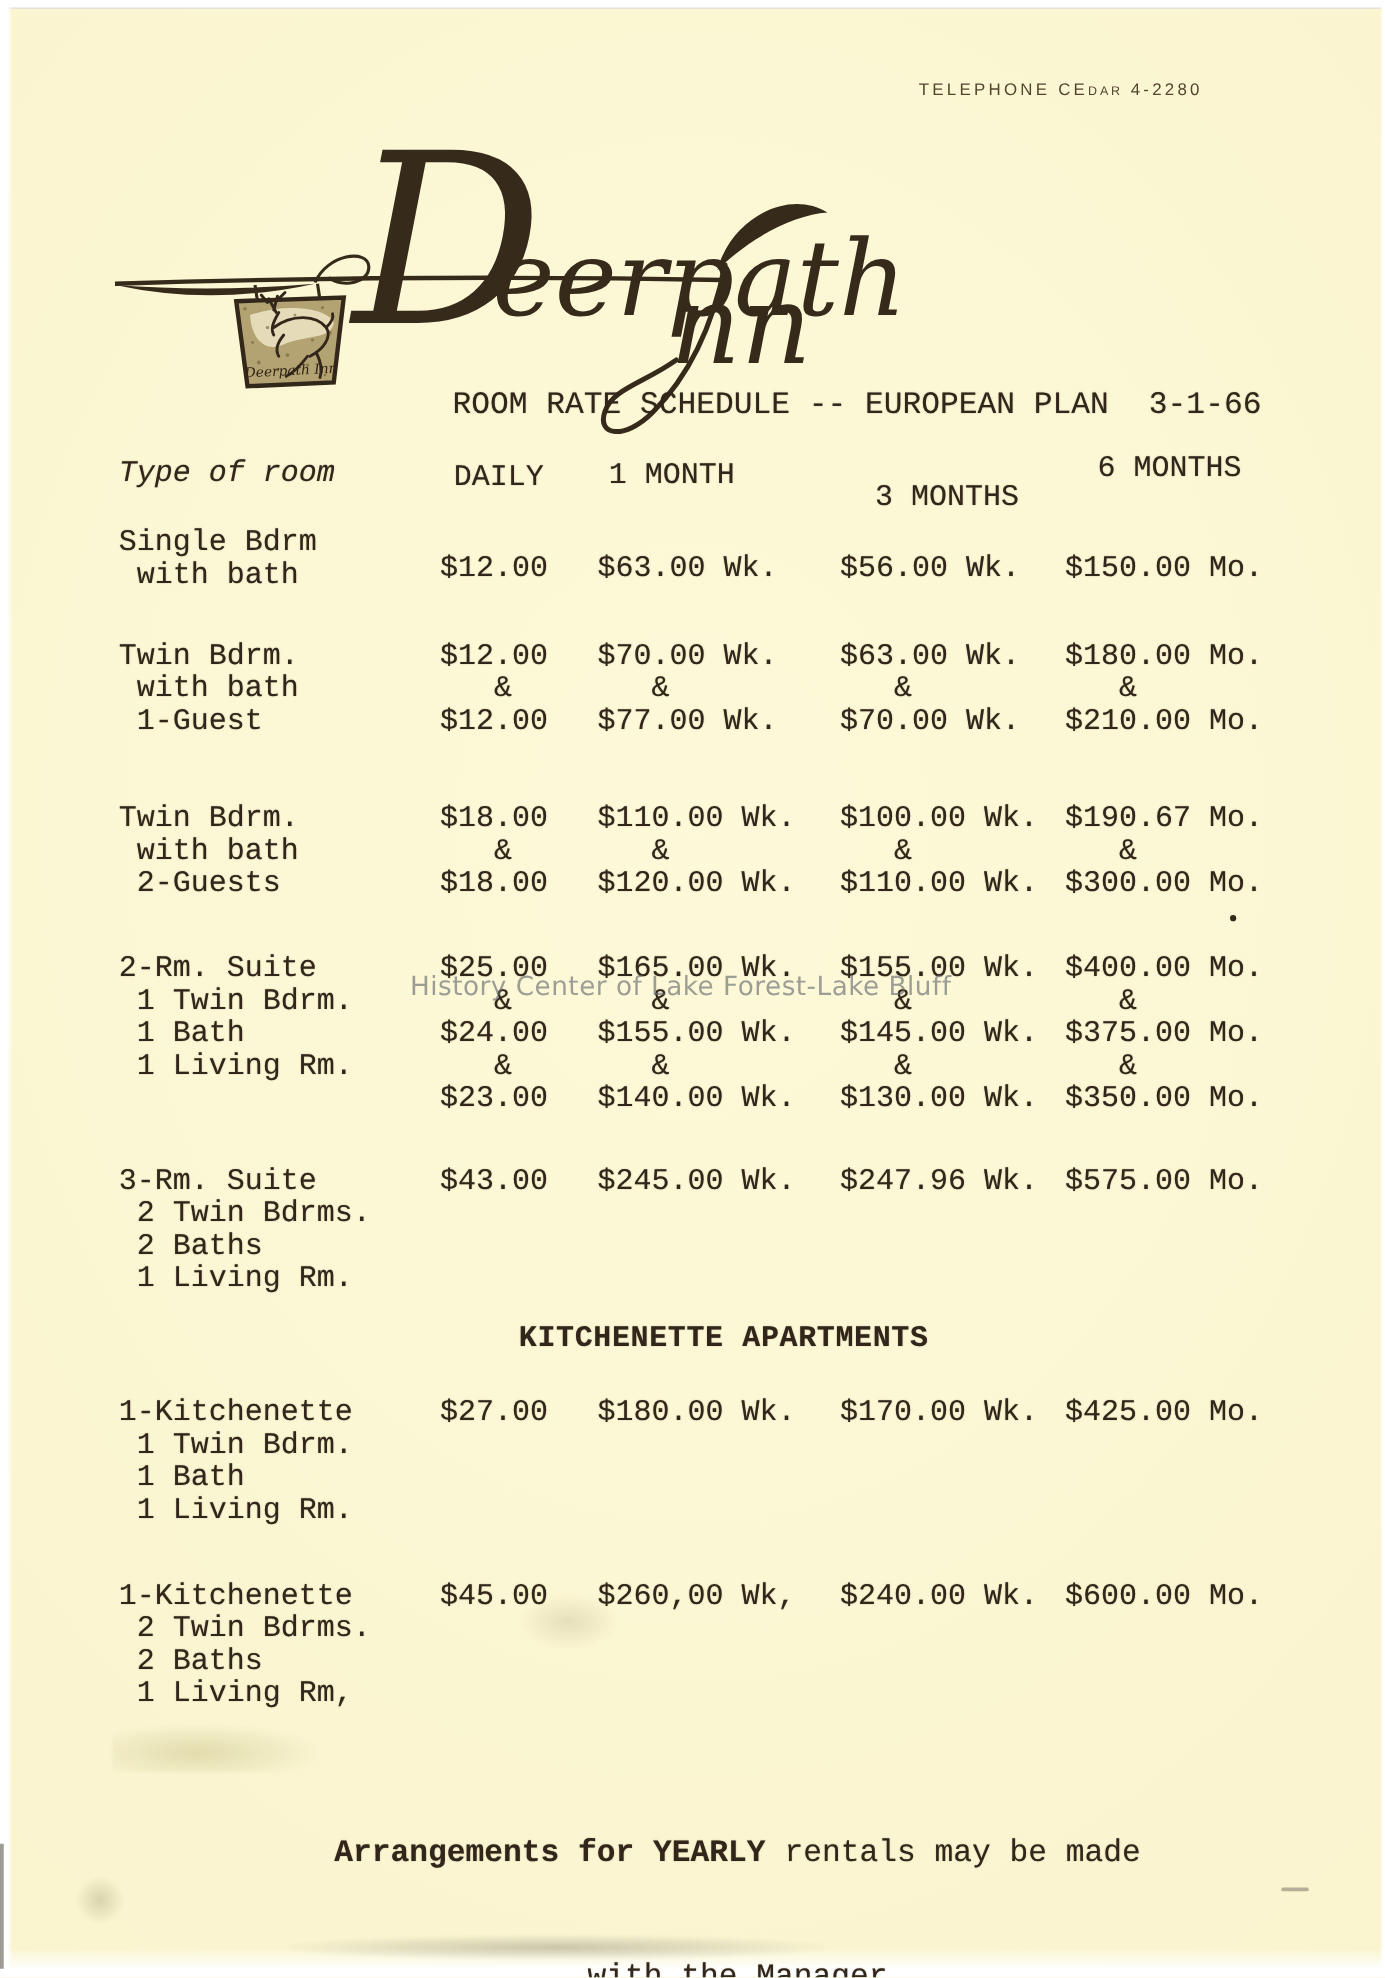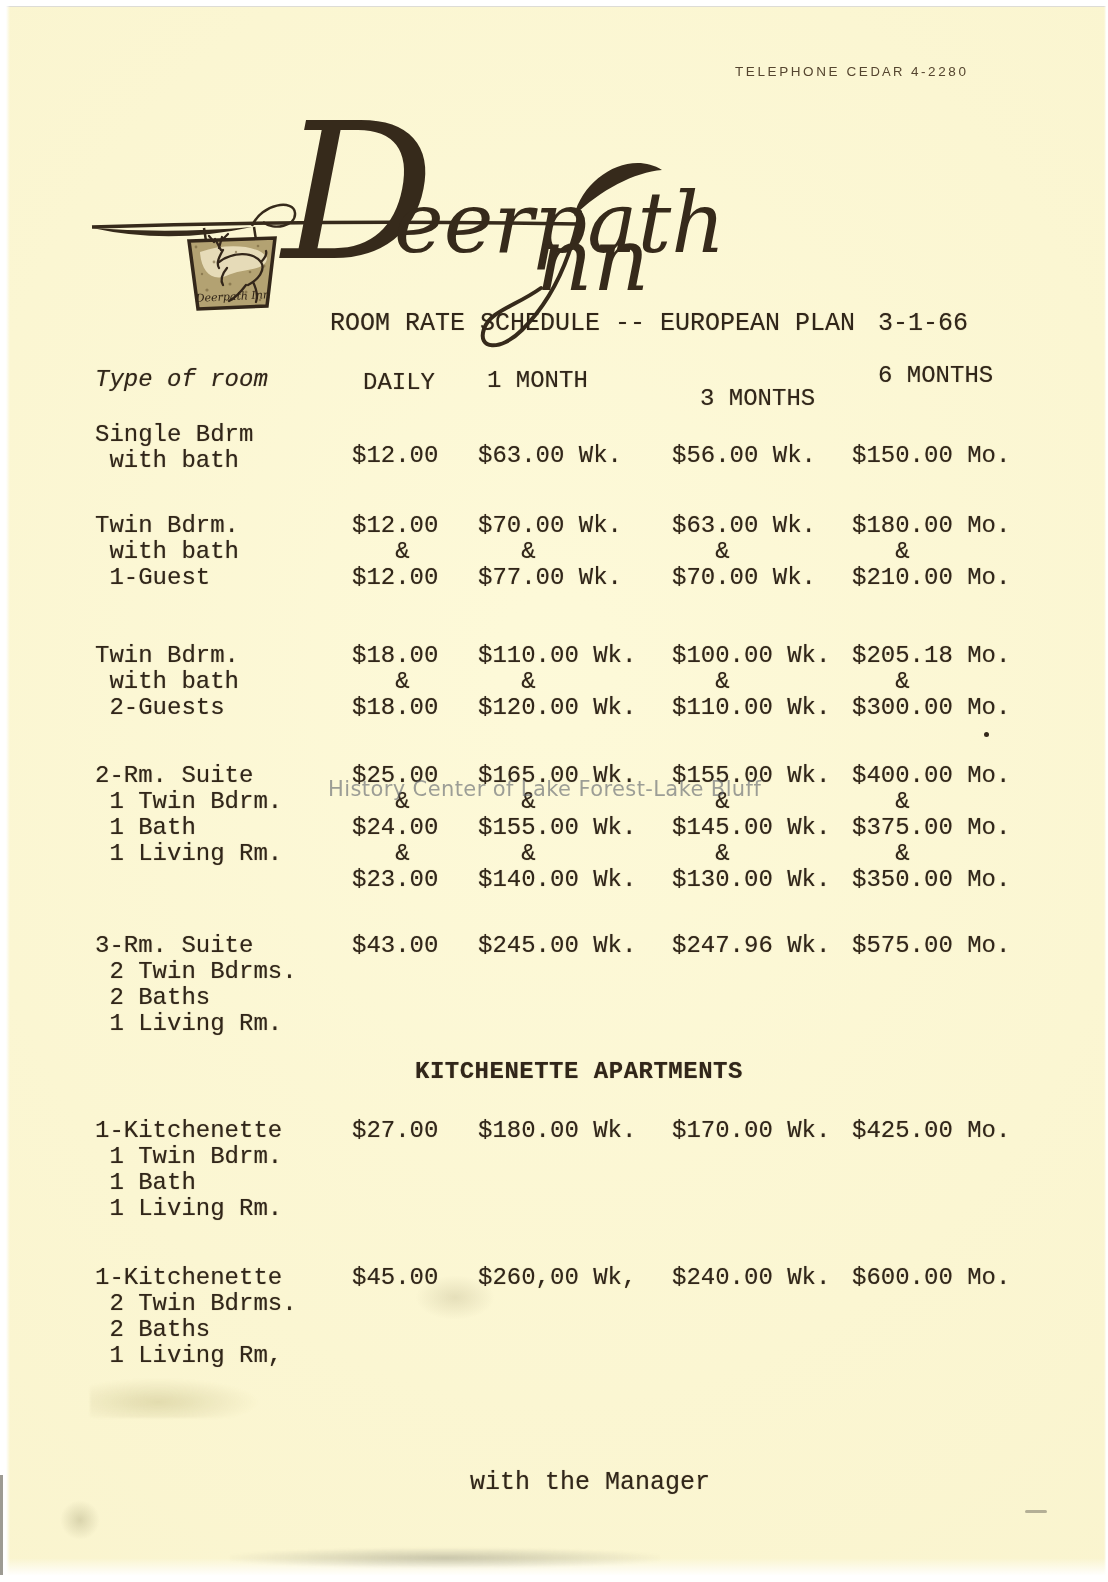--- a/index.html
+++ b/index.html
@@ -19,27 +19,27 @@
   .edge-top    { position:absolute; left:0; top:0; width:100%; height:7px; background:#fff; border-bottom:1px solid rgba(120,115,90,.25); }
   .edge-left   { position:absolute; left:0; top:0; width:10px; height:100%; background:linear-gradient(to right,#fff 60%,rgba(255,255,255,0)); }
   .edge-right  { position:absolute; right:0; top:0; width:4px; height:100%; background:linear-gradient(to left,#fff 40%,rgba(255,255,255,0)); }
   .edge-bottom { position:absolute; left:0; bottom:0; width:100%; height:24px;
                  background:linear-gradient(to bottom, rgba(255,255,255,0), #ffffff 75%); }
   .edge-corner-line { position:absolute; left:0; top:1475px; width:3px; height:100px; background:rgba(60,55,40,.5); }
 
   
   .phone { left:735px; top:64px; font-family:"Liberation Sans", sans-serif; font-size:13.5px;
            letter-spacing:2.6px; color:#55452f; white-space:pre; }
-  .phone .small { font-size:13px; letter-spacing:2.2px; }
+  .phone .small { font-size:10px; letter-spacing:2.2px; }
   .address { left:545px; top:280px; font-family:"Liberation Sans", sans-serif; font-size:20.5px;
              letter-spacing:4px; word-spacing:8px; color:#3a2d1f; white-space:pre; }
 
   .title-line { left:330px; top:311px; }
   .title-date { display:inline-block; margin-left:23px; }
-  .title-line .typed-inline { font-size:25px; }
+  .title-line .typed-inline { font-size:25px;margin-left:32px; }
 
   
   .colhead { position:absolute; }
 
   
   #rows { position:absolute; left:0; top:0; width:100%; height:100%; }
   .rate-row { position:absolute; left:0; width:100%; }
   .r0 { top:422px; } .r1 { top:513px; } .r2 { top:643px; } .r3 { top:763px; }
   .r4 { top:933px; } .r5 { top:1118px; } .r6 { top:1265px; }
   .cell { position:absolute; top:0; }
@@ -200,21 +200,21 @@
           <div class="line typed">$110.00 Wk.</div>
           <div class="line typed amp">&amp;</div>
           <div class="line typed">$120.00 Wk.</div>
         </div>
         <div class="cell c-m3 val">
           <div class="line typed">$100.00 Wk.</div>
           <div class="line typed amp">&amp;</div>
           <div class="line typed">$110.00 Wk.</div>
         </div>
         <div class="cell c-m6 val">
-          <div class="line typed">$205.18 Mo.</div>
+          <div class="line typed">$190.67 Mo.</div>
           <div class="line typed amp">&amp;</div>
           <div class="line typed">$300.00 Mo.</div>
         </div>
       </div>
       <div class="rate-row r3">
         <div class="cell c-type">
           <div class="line typed">2-Rm. Suite</div>
           <div class="line typed"> 1 Twin Bdrm.</div>
           <div class="line typed"> 1 Bath</div>
           <div class="line typed"> 1 Living Rm.</div>
@@ -308,20 +308,21 @@
           <div class="line typed">$600.00 Mo.</div>
         </div>
       </div>
     </div>
 
   <div class="abs typed section-heading">KITCHENETTE APARTMENTS</div>
 
   <div class="abs watermark">History Center of Lake Forest-Lake Bluff</div>
 
   <div class="abs typed footer">
+    <div><span class="em">Arrangements for YEARLY</span><span> rentals may be made</span></div>
     <div>with the Manager</div>
   </div>
 
   <div class="sm sm1"></div>
   <div class="sm sm2"></div>
   <div class="sm sm3"></div>
   <div class="sm sm4"></div>
   <div class="sm dash1"></div>
   <div class="sm dot1"></div>
 

